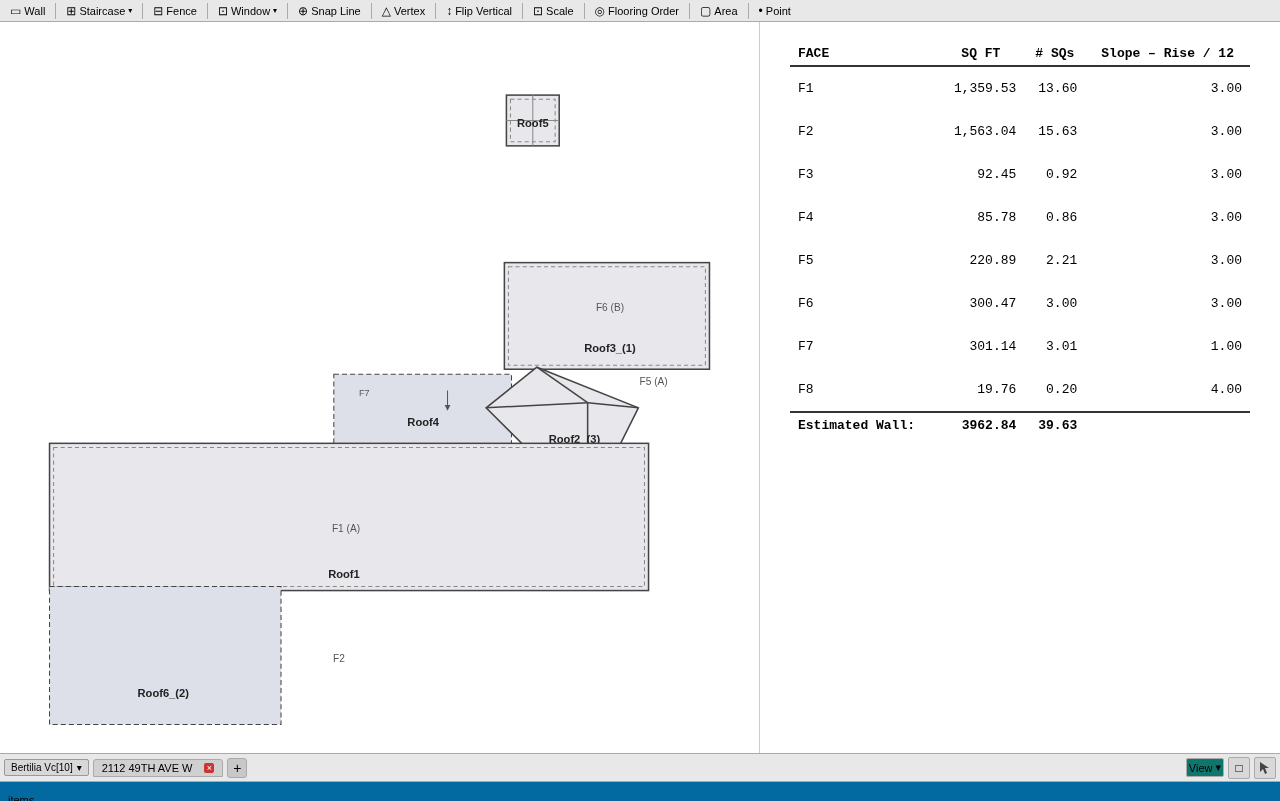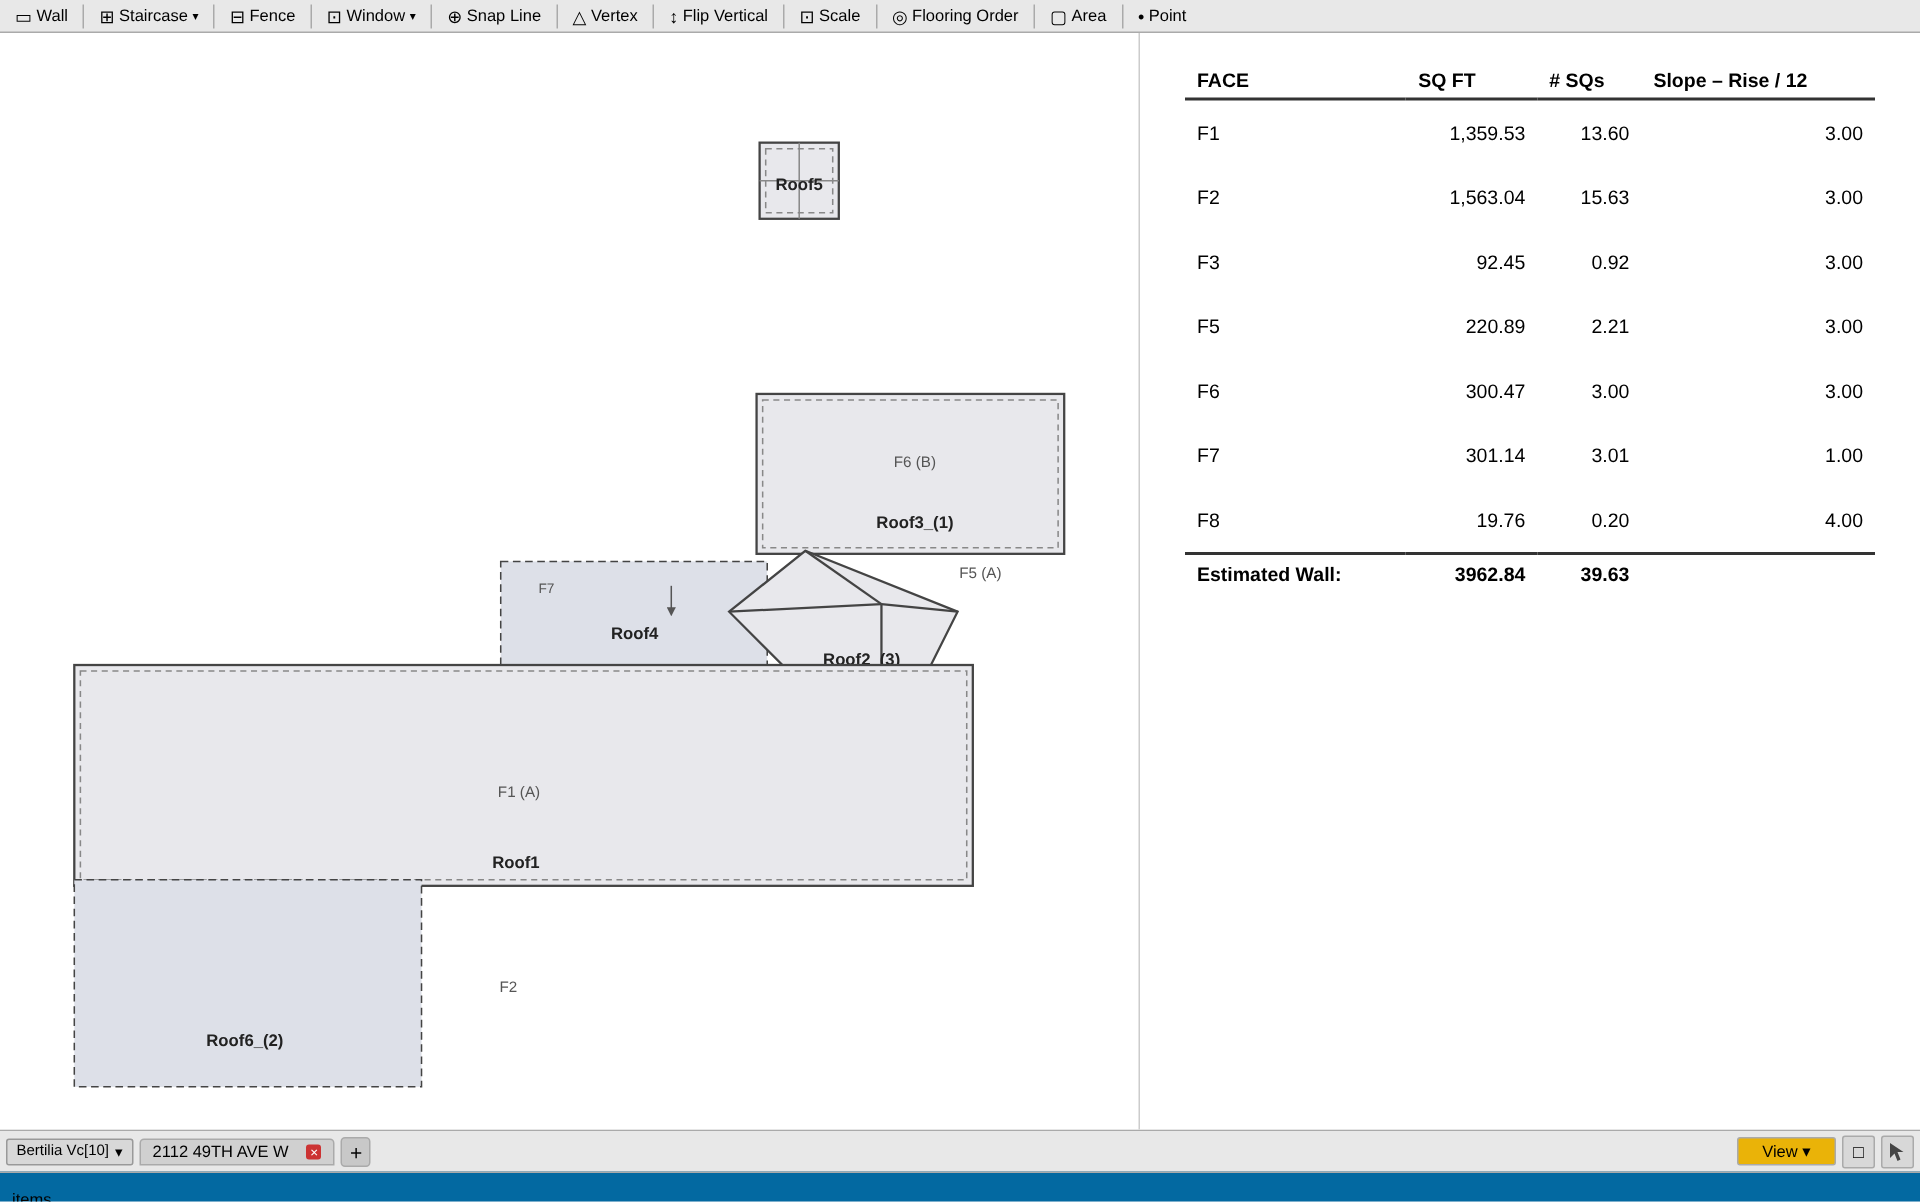--- a/index.html
+++ b/index.html
@@ -55,35 +55,36 @@
       position: absolute;
       top: 0; left: 0;
       width: 100%; height: 100%;
     }
 
     
     #data-panel {
       width: 520px;
       padding: 20px 30px;
       background: white;
+      font-family: Liberation Mono, monospace;
     }
 
     #data-table {
       width: 100%;
       border-collapse: collapse;
       font-size: 13px;
     }
     #data-table th {
       text-align: left;
       padding: 4px 8px;
       font-weight: bold;
       border-bottom: 2px solid #333;
     }
     #data-table th:not(:first-child) {
-      text-align: left;
+      text-align: center;
     }
     #data-table td {
       padding: 14px 8px;
       text-align: right;
     }
     #data-table td:first-child {
       text-align: left;
     }
     #data-table .total-row td {
       font-weight: bold;
@@ -124,22 +125,22 @@
       cursor: pointer;
       font-size: 14px;
     }
     .view-controls {
       margin-left: auto;
       display: flex;
       align-items: center;
       gap: 4px;
     }
     .view-btn {
-      padding: 2px 16px;
-      background: #eab308;
+      padding: 2px 2px;
+      background: #0f766e;
       border: 1px solid #aaa;
       border-radius: 2px;
       font-size: 11px;
       cursor: pointer;
       display: flex;
       align-items: center;
       gap: 3px;
     }
     .view-btn-square {
       width: 22px;
@@ -325,20 +326,26 @@
       <td>15.63</td>
       <td>3.00</td>
     </tr>
           <tr>
       <td>F3</td>
       <td>92.45</td>
       <td>0.92</td>
       <td>3.00</td>
     </tr>
           <tr>
+      <td>F4</td>
+      <td>85.78</td>
+      <td>0.86</td>
+      <td>3.00</td>
+    </tr>
+          <tr>
       <td>F5</td>
       <td>220.89</td>
       <td>2.21</td>
       <td>3.00</td>
     </tr>
           <tr>
       <td>F6</td>
       <td>300.47</td>
       <td>3.00</td>
       <td>3.00</td>

